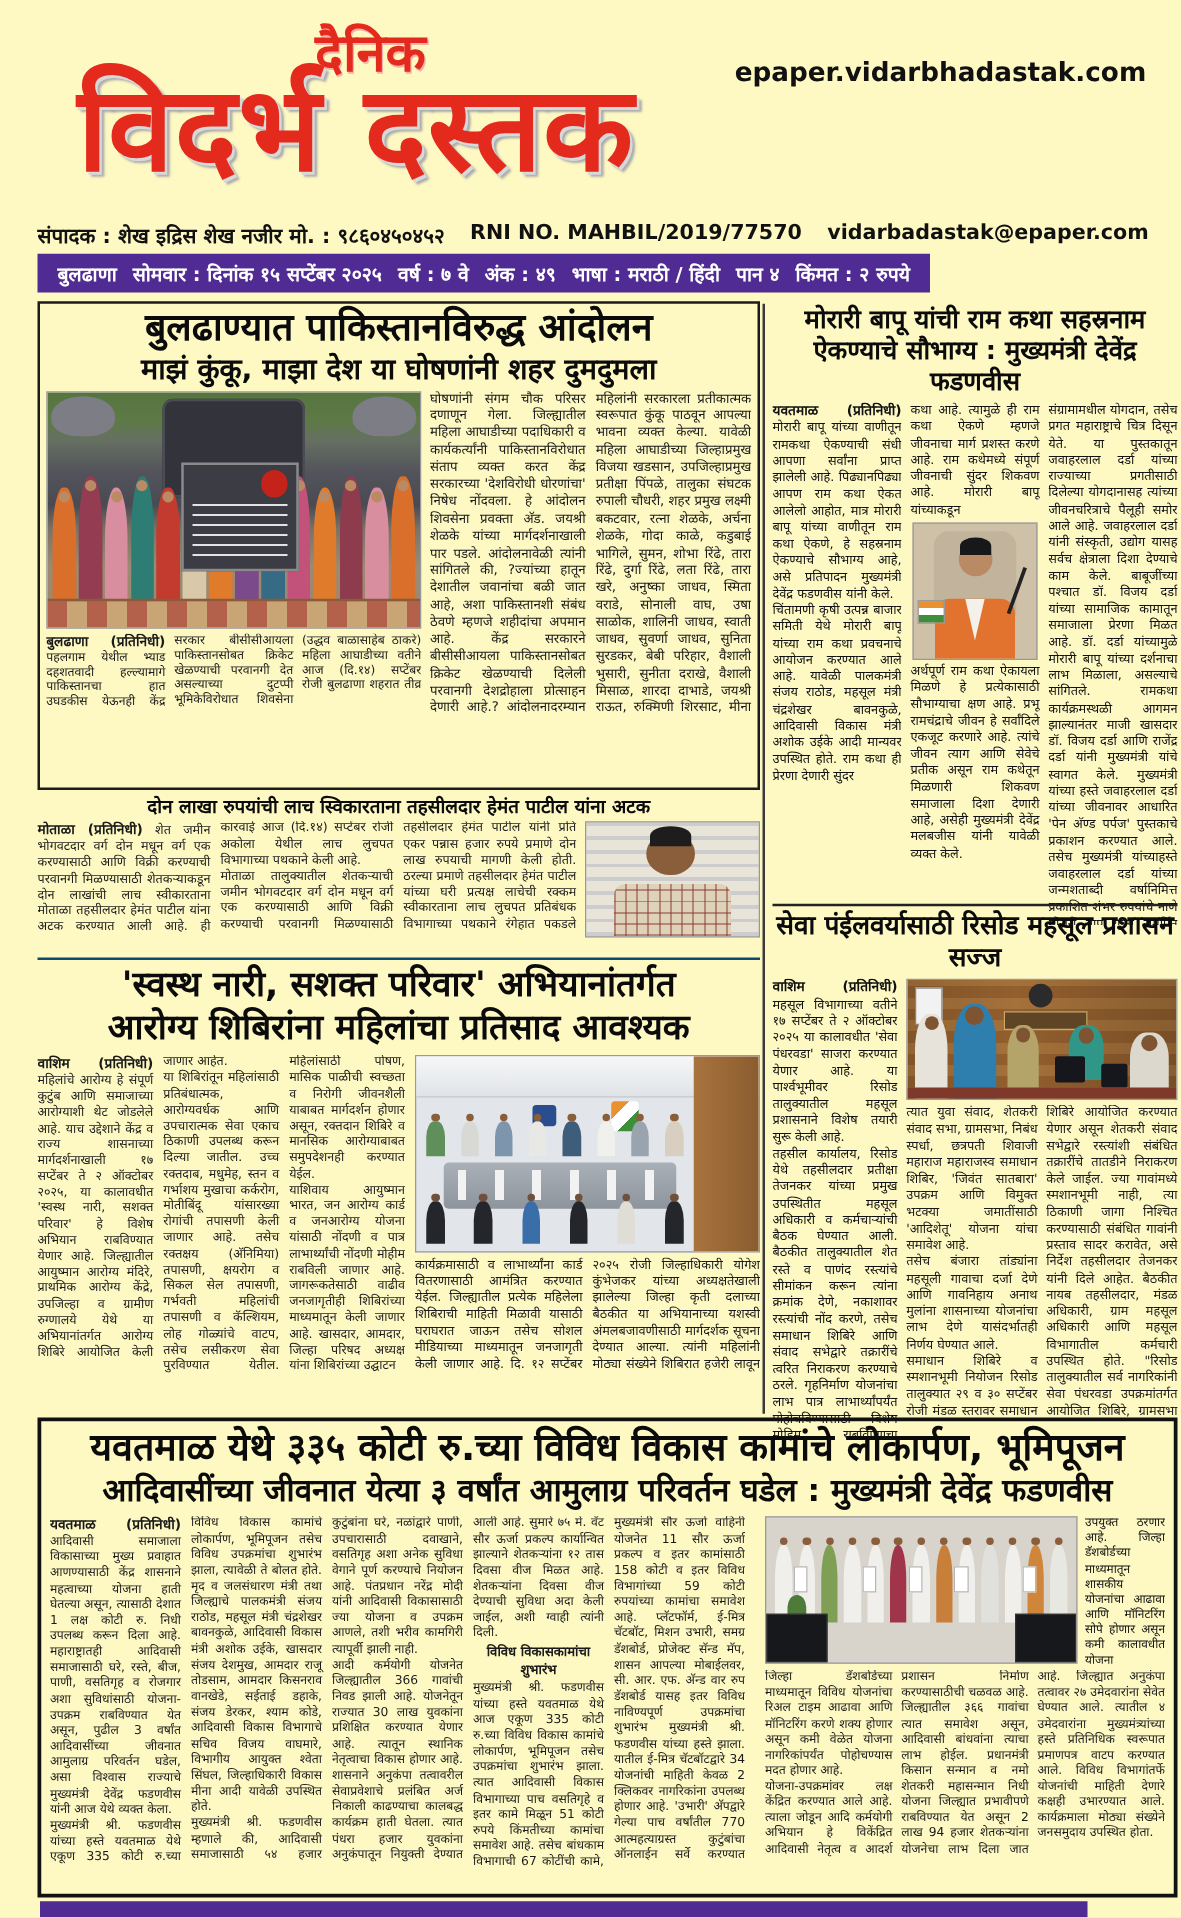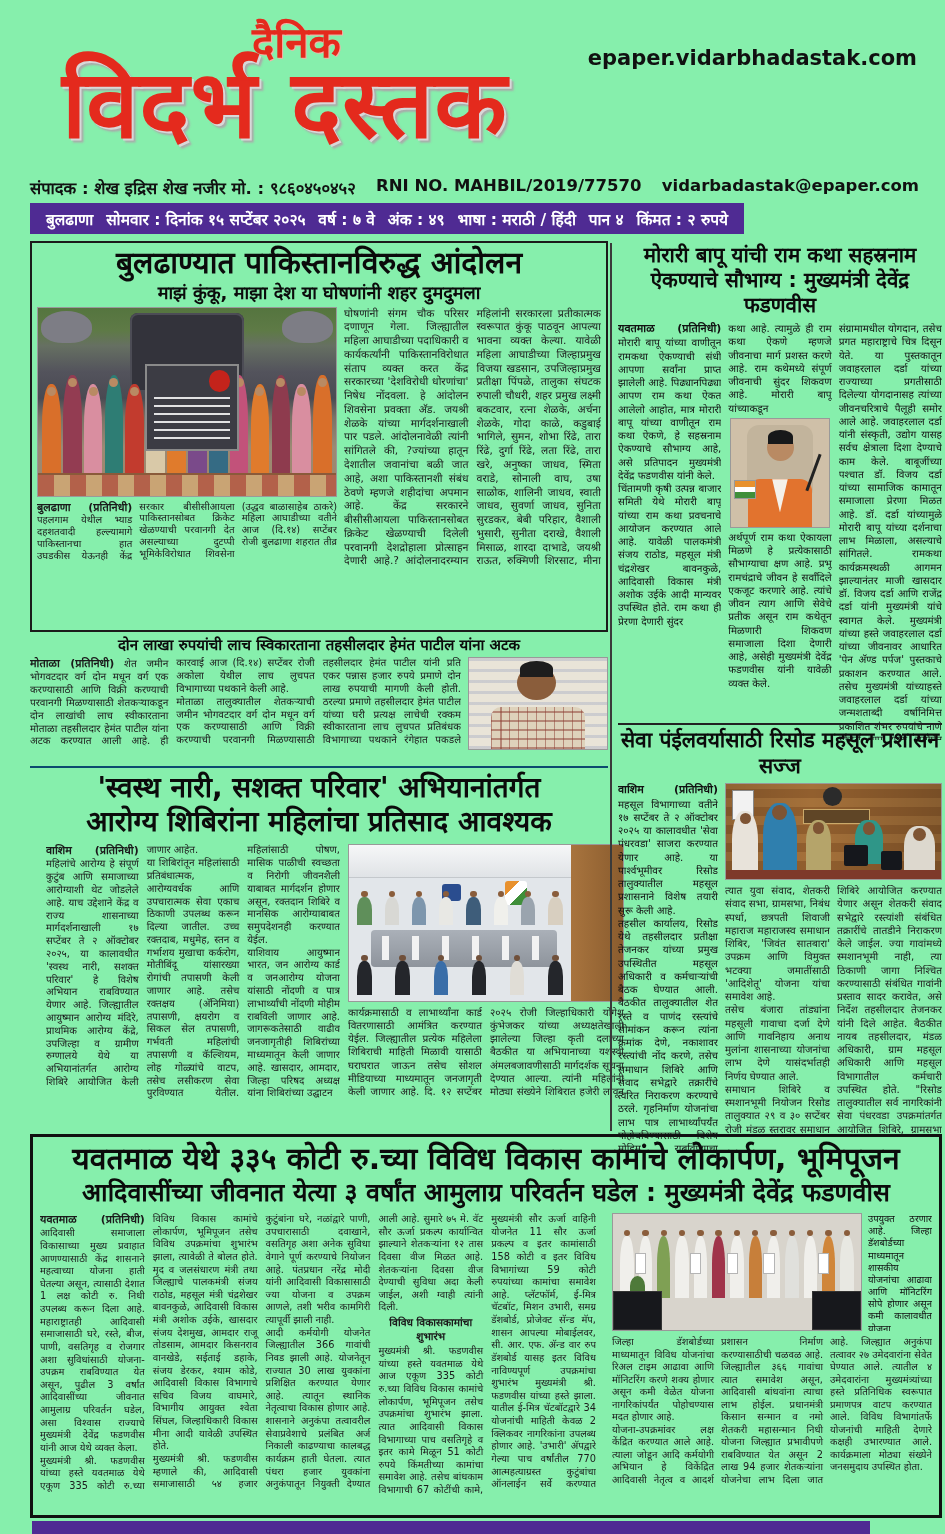--- a/index.html
+++ b/index.html
@@ -1,16 +1,16 @@
 <!DOCTYPE html>
 <html><head>
 <meta charset="utf-8">
 <style>
   html,body{margin:0;padding:0;background:#e9e9e9;}
-  .page{position:relative;width:945px;height:1534px;background:#86efac;margin:0 auto;
+  .page{position:relative;width:945px;height:1534px;background:#fef9c3;margin:0 auto;
         font-family:"DejaVu Sans",sans-serif;color:#111;overflow:hidden;}
   .prew{white-space:pre-line;}
 
   
   .m-daily{position:absolute;left:252px;top:12px;font-size:42px;font-weight:700;color:#e42a1d;
            text-shadow:1px 1px 0 #f5b0a8;}
   .m-title{position:absolute;left:62px;top:46px;font-size:94px;line-height:1.25;font-weight:700;color:#e42a1d;
            letter-spacing:1px;text-shadow:2px 2px 0 #d8d8d8,4px 4px 2px #aaa;white-space:nowrap;}
   .m-url{position:absolute;right:28px;top:46px;font-size:21px;font-weight:700;color:#111;}
   .m-meta{position:absolute;left:30px;right:26px;top:176px;display:flex;justify-content:space-between;
@@ -22,36 +22,36 @@
   
   .hl{font-weight:700;text-align:center;color:#0b0b0b;line-height:1.22;}
   .dateline{font-weight:700;font-size:11px;}
   .bodytxt{text-align:justify;color:#1a1a1a;}
   .colwrap{overflow:hidden;}
 
   
   .a1{position:absolute;left:30px;top:241px;width:578px;height:391px;border:2px solid #1b1b1b;
       box-sizing:border-box;padding:2px 5px;}
   .a1 .h1{font-size:30px;}
-  .a1 .h2{font-size:18px;}
+  .a1 .h2{font-size:23px;}
   .a1-content{display:flex;gap:7px;margin-top:3px;}
   .a1-left{width:300px;flex:0 0 300px;}
   .a1-caption{margin-top:4px;height:66px;column-count:3;column-gap:7px;font-size:9.8px;line-height:1.22;}
   .a1-right{flex:1;height:272px;column-count:2;column-gap:8px;font-size:10.6px;line-height:1.3;}
 
   
   .a2{position:absolute;left:30px;top:636px;width:578px;height:127px;}
   .a2 .h1{font-size:15px;}
   .a2-content{display:flex;gap:7px;margin-top:3px;}
   .a2-text{flex:1;height:93px;column-count:3;column-gap:8px;font-size:10.1px;line-height:1.27;}
   
   .a3{position:absolute;left:30px;top:766px;width:578px;height:364px;border-top:2px solid #0c4a6e;padding-top:3px;}
   .a3 .h1{font-size:28px;}
   .a3-content{display:flex;gap:8px;margin-top:5px;}
-  .a3-left{width:294px;flex:0 0 294px;height:258px;column-count:3;column-gap:8px;font-size:10px;line-height:1.28;margin-left:16px;}
+  .a3-left{width:294px;flex:0 0 294px;height:258px;column-count:3;column-gap:8px;font-size:10px;line-height:1.28;}
   .a3-right{flex:1;}
   .a3-below{margin-top:4px;height:94px;column-count:2;column-gap:8px;font-size:10.2px;line-height:1.28;}
 
   
   .vdiv{position:absolute;left:610px;top:243px;width:2px;height:888px;background:#3a3a3a;}
 
   
   .a4{position:absolute;left:618px;top:243px;width:324px;height:478px;}
   .a4 .h1{font-size:20.5px;}
   .a4-content{display:flex;gap:7px;margin-top:4px;height:418px;}
@@ -320,21 +320,21 @@
       </div>
       <div class="ncol">
         <span class="prew">कथा आहे. त्यामुळे ही राम कथा ऐकणे म्हणजे जीवनाचा मार्ग प्रशस्त करणे आहे. राम कथेमध्ये संपूर्ण जीवनाची सुंदर शिकवण आहे. मोरारी बापू यांच्याकडून</span>
         <div class="ph ph-fad">
           <div class="chair"></div>
           <div class="head"></div>
           <div class="body"></div>
           <div class="flag"></div>
           <div class="mic"></div>
         </div>
-        <span class="prew">अर्थपूर्ण राम कथा ऐकायला मिळणे हे प्रत्येकासाठी सौभाग्याचा क्षण आहे. प्रभू रामचंद्राचे जीवन हे सर्वांदिले एकजूट करणारे आहे. त्यांचे जीवन त्याग आणि सेवेचे प्रतीक असून राम कथेतून मिळणारी शिकवण समाजाला दिशा देणारी आहे, असेही मुख्यमंत्री देवेंद्र फडणवीस यांनी यावेळी व्यक्त केले.</span>
+        <span class="prew">अर्थपूर्ण राम कथा ऐकायला मिळणे हे प्रत्येकासाठी सौभाग्याचा क्षण आहे. प्रभू रामचंद्राचे जीवन हे सर्वांदिले एकजूट करणारे आहे. त्यांचे जीवन त्याग आणि सेवेचे प्रतीक असून राम कथेतून मिळणारी शिकवण समाजाला दिशा देणारी आहे, असेही मुख्यमंत्री देवेंद्र मलबजीस यांनी यावेळी व्यक्त केले.</span>
       </div>
       <div class="ncol prew">संग्रामामधील योगदान, तसेच प्रगत महाराष्ट्राचे चित्र दिसून येते. या पुस्तकातून जवाहरलाल दर्डा यांच्या राज्याच्या प्रगतीसाठी दिलेल्या योगदानासह त्यांच्या जीवनचरित्राचे पैलूही समोर आले आहे. जवाहरलाल दर्डा यांनी संस्कृती, उद्योग यासह सर्वच क्षेत्राला दिशा देण्याचे काम केले. बाबूजींच्या पश्चात डॉ. विजय दर्डा यांच्या सामाजिक कामातून समाजाला प्रेरणा मिळत आहे. डॉ. दर्डा यांच्यामुळे मोरारी बापू यांच्या दर्शनाचा लाभ मिळाला, असल्याचे सांगितले. रामकथा कार्यक्रमस्थळी आगमन झाल्यानंतर माजी खासदार डॉ. विजय दर्डा आणि राजेंद्र दर्डा यांनी मुख्यमंत्री यांचे स्वागत केले. मुख्यमंत्री यांच्या हस्ते जवाहरलाल दर्डा यांच्या जीवनावर आधारित 'पेन अ‍ॅण्ड पर्पज' पुस्तकाचे प्रकाशन करण्यात आले. तसेच मुख्यमंत्री यांच्याहस्ते जवाहरलाल दर्डा यांच्या जन्मशताब्दी वर्षानिमित्त प्रकाशित शंभर रुपयांचे नाणे मोरारी बापू यांना समर्पित करण्यात आले.</div>
     </div>
   </div>
 
   <div class="a5">
     <div class="hl h1">सेवा पंईलवर्यासाठी रिसोड महसूल प्रशासन सज्ज</div>
     <div class="a5-content">
       <div class="a5-c1">
         <span class="dateline">वाशिम (प्रतिनिधी)</span>

